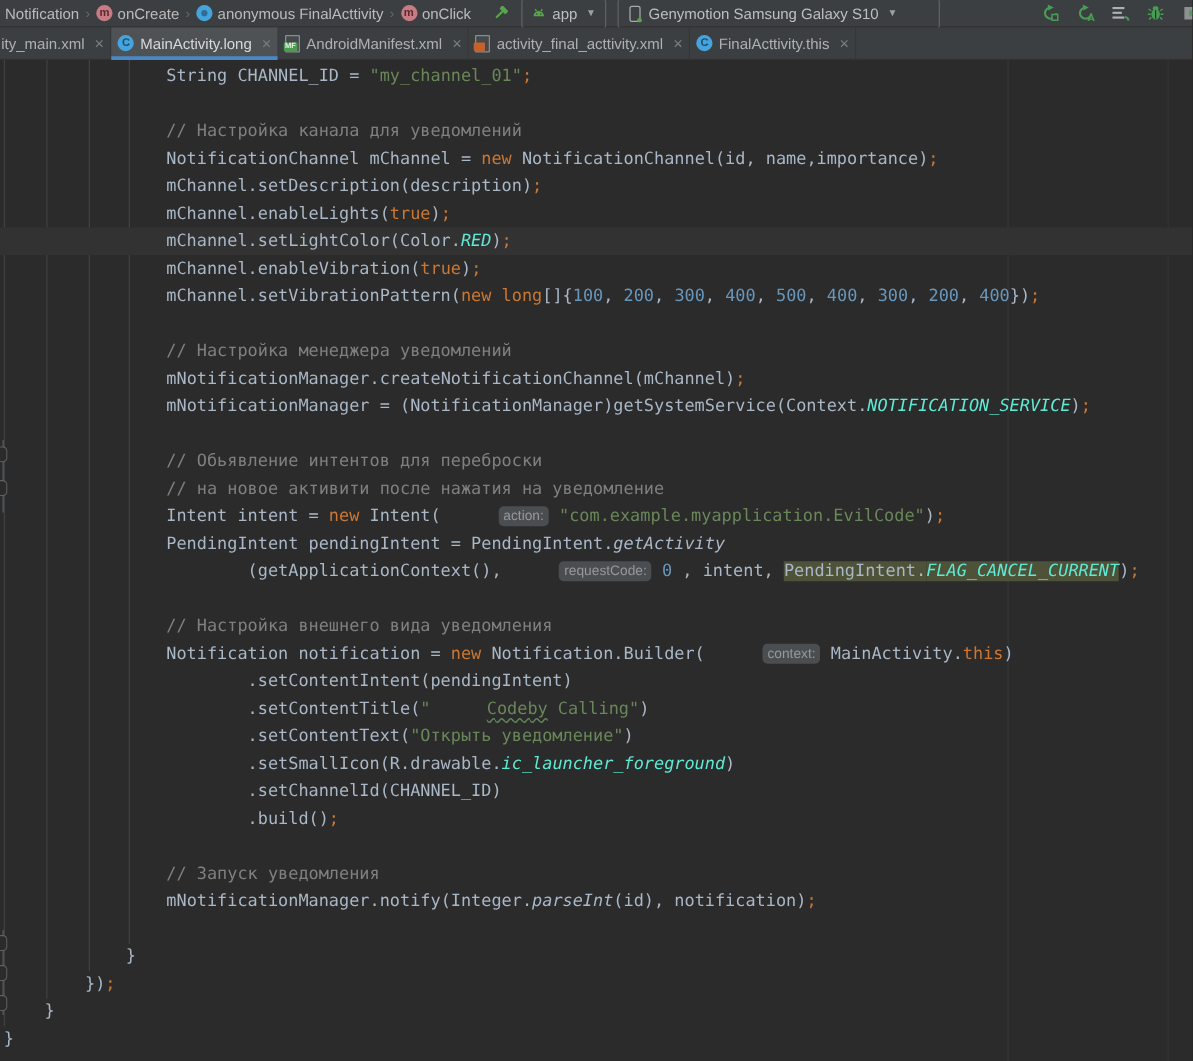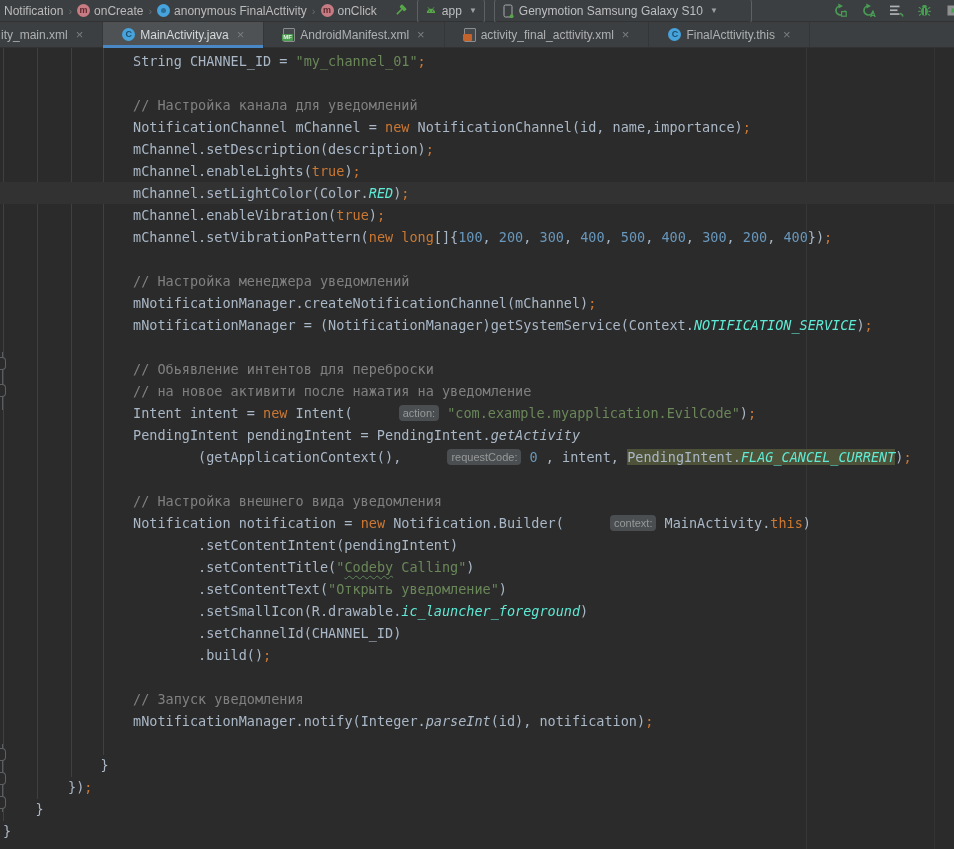--- a/index.html
+++ b/index.html
@@ -26,21 +26,21 @@
           gap:5px; padding:12px 7px; margin-left:9px; color:#BDBFC1; cursor:default; }
   .chip .arrow { color:#9DA0A2; font-size:8px; margin-left:2px; }
   .device-chip { min-width:258px; }
   .actions { display:flex; align-items:center; gap:13px; margin-left:auto; margin-right:-6px; }
   .actions .ico { width:15px; height:15px; }
 
   
   .tabbar { position:absolute; top:22px; left:0; width:954px; height:26px; background:#3C3F41;
             border-bottom:1px solid #323232; display:flex; align-items:stretch;
             font-size:12px; color:#AEB0B2; white-space:nowrap; }
-  .tab { display:flex; align-items:center; gap:5px; padding:0 19px; position:relative;
+  .tab { display:flex; align-items:center; gap:5px; padding:0 5px; position:relative;
          border-right:1px solid #343739; cursor:default; }
   .tab:first-child { padding-left:1px; }
   .tab.active { background:#4E5254; color:#D6D8DA; }
   .tab.active::after { content:""; position:absolute; left:0; right:0; bottom:-1px; height:3px; background:#4A88C5; }
   .tab-close { color:#7B7E81; font-size:13px; margin-left:3px; }
   .file-ico { position:relative; width:12px; height:14px; border:1px solid #8A8C8E; border-radius:1px;
               display:inline-block; background:#46494B; }
   .file-badge { position:absolute; left:-2px; bottom:0; font-size:6px; font-weight:bold; line-height:7px;
                 padding:0 1px; border-radius:1px; }
   .file-badge.mf { background:#4D9A51; color:#EAF6E9; }
@@ -56,21 +56,21 @@
   .code-line { height:22px; padding-left:3px; position:relative; }
   .code-line.current { background:#323232; }
   .kw   { color:#CC7832; }
   .str  { color:#6A8759; }
   .num  { color:#6897BB; }
   .cmt  { color:#808080; }
   .const{ color:#5eead4; font-style:italic; }
   .sm   { font-style:italic; }
   .semi { color:#CC7832; }
   .field{ text-underline-offset:3px; text-decoration-thickness:1px; }
-  .typo { text-decoration:underline wavy #5F8759; text-underline-offset:3px; text-decoration-thickness:1px; }
+  .typo { text-decoration:underline wavy #5F8759; text-underline-offset:3px; text-decoration-thickness:1px;margin-left:45px; }
   .hl   { background:#4E5238; }
   .hint { display:inline-block; background:#4B4E50; color:#969899;
           font-family:"Liberation Sans","DejaVu Sans",sans-serif; font-size:11px; line-height:16px;
           border-radius:4px; padding:0 4px; position:relative; top:-1px;margin-left:38px; }
 
   
   .fold-line { position:absolute; left:2px; width:1px; background:#5A5D60; }
   .fold { position:absolute; left:0; width:6px; height:13px; border:1px solid #5E6163; border-left:none;
           border-radius:0 4px 4px 0; background:#2B2B2B; }
 </style>
@@ -186,21 +186,21 @@
 
   <div class="tabbar" id="tabbar">
       <div class="tab">
         <span class="tab-label">ity_main.xml</span>
         <span class="tab-close">×</span>
       </div>
       <div class="tab active">
         <span class="ico">
           <span class="bc-ico cls">C</span>
         </span>
-        <span class="tab-label">MainActivity.java</span>
+        <span class="tab-label">MainActivity.long</span>
         <span class="tab-close">×</span>
       </div>
       <div class="tab">
         <span class="ico">
           <span class="file-ico">
             <span class="file-badge mf">MF</span>
           </span>
         </span>
         <span class="tab-label">AndroidManifest.xml</span>
         <span class="tab-close">×</span>

